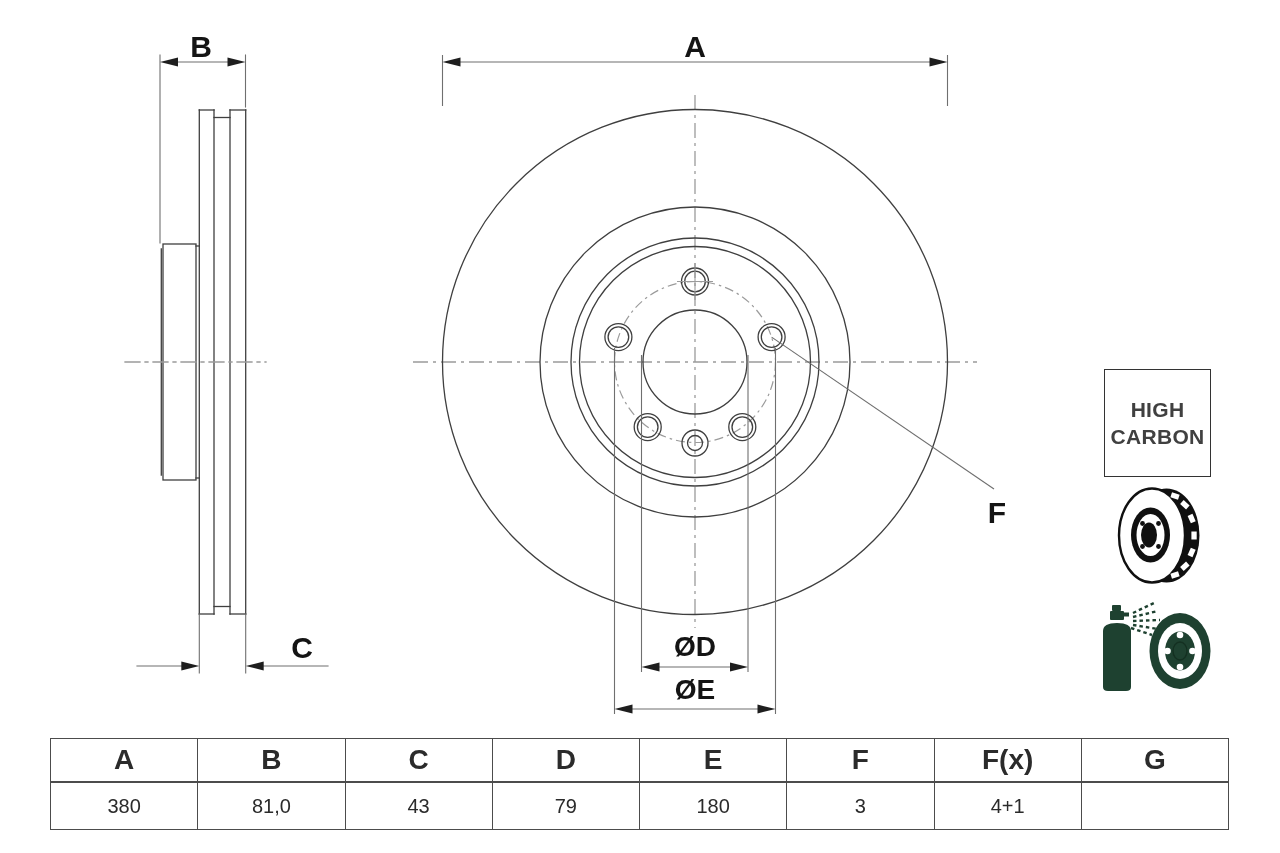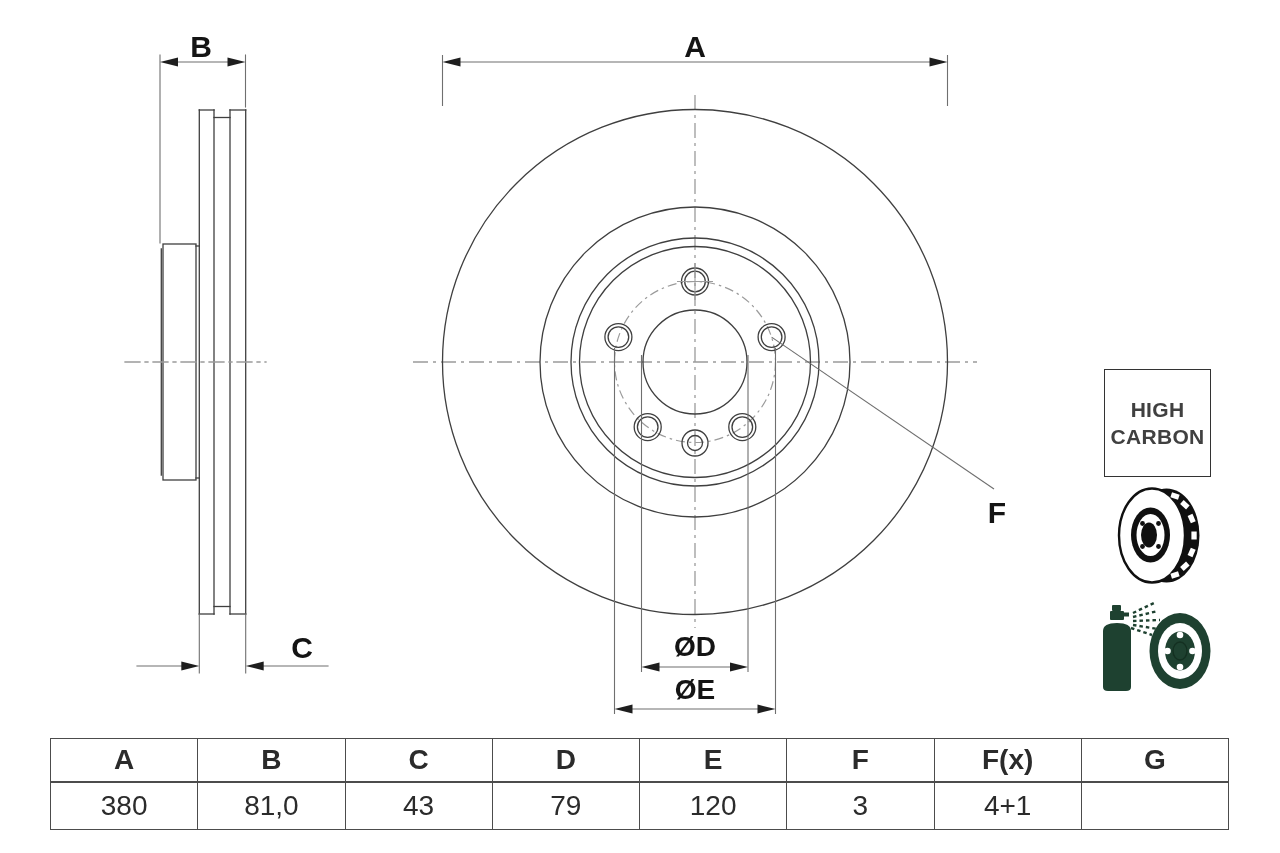--- a/index.html
+++ b/index.html
@@ -5,21 +5,21 @@
   html,body{margin:0;padding:0;background:#ffffff;}
   .canvas{position:relative;width:1280px;height:853px;background:#ffffff;
           font-family:"Liberation Sans", sans-serif;overflow:hidden;}
   .drawing-svg{position:absolute;left:0;top:0;}
   
   .dim-table{position:absolute;left:50px;top:738px;width:1179px;
              border-collapse:collapse;table-layout:fixed;background:#fff;}
   .dim-table th,.dim-table td{border:1px solid #4c4c4c;text-align:center;
              vertical-align:middle;color:#2b2b2b;padding:0;}
   .dim-table th{font-size:28px;font-weight:700;height:42px;border-bottom:2px solid #4c4c4c;}
-  .dim-table td{font-size:28px;font-weight:400;height:46px;border-radius:9px;}
+  .dim-table td{font-size:20px;font-weight:400;height:46px;border-radius:9px;}
   
   .hc-badge{position:absolute;left:1104px;top:369px;width:105px;height:106px;
             border:1.5px solid #333;background:#fff;display:flex;flex-direction:column;
             align-items:center;justify-content:center;}
   .hc-badge span{font-size:21px;line-height:27px;font-weight:700;color:#404040;
             letter-spacing:.3px;}
   .icon-abs{position:absolute;}
   svg text{font-family:"Liberation Sans", sans-serif;}
   .dimlabel{font-size:30px;font-weight:700;fill:#141414;}
   .dimlabel-sm{font-size:28px;font-weight:700;fill:#141414;}
@@ -225,21 +225,21 @@
         <th>F(x)</th>
         <th>G</th>
       </tr>
     </thead>
     <tbody>
       <tr>
         <td>380</td>
         <td>81,0</td>
         <td>43</td>
         <td>79</td>
-        <td>120</td>
+        <td>180</td>
         <td>3</td>
         <td>4+1</td>
         <td></td>
       </tr>
     </tbody>
   </table>
 
 </div>
 
 </body></html>

